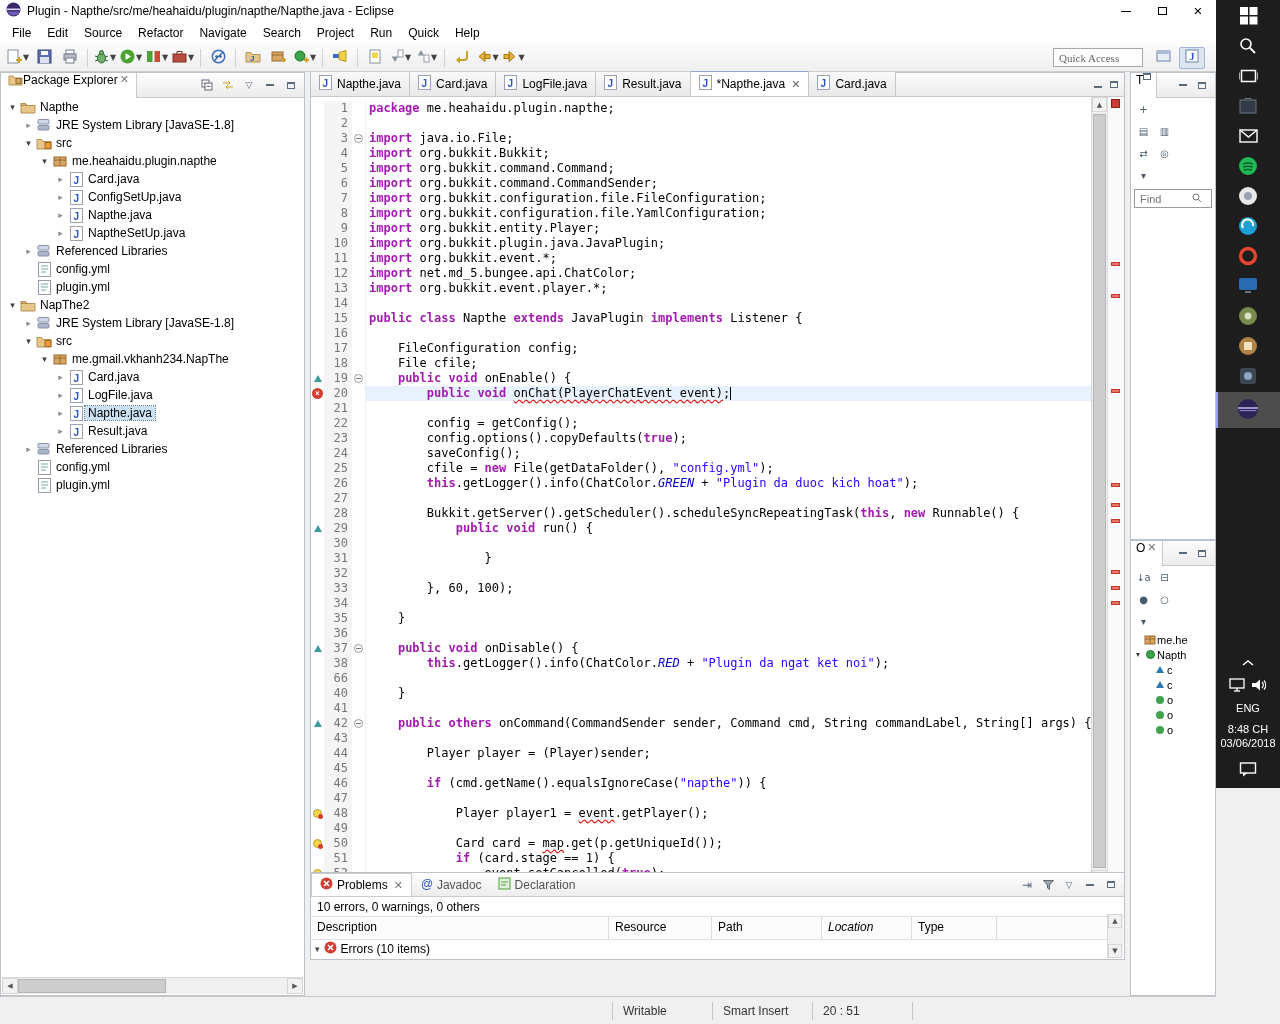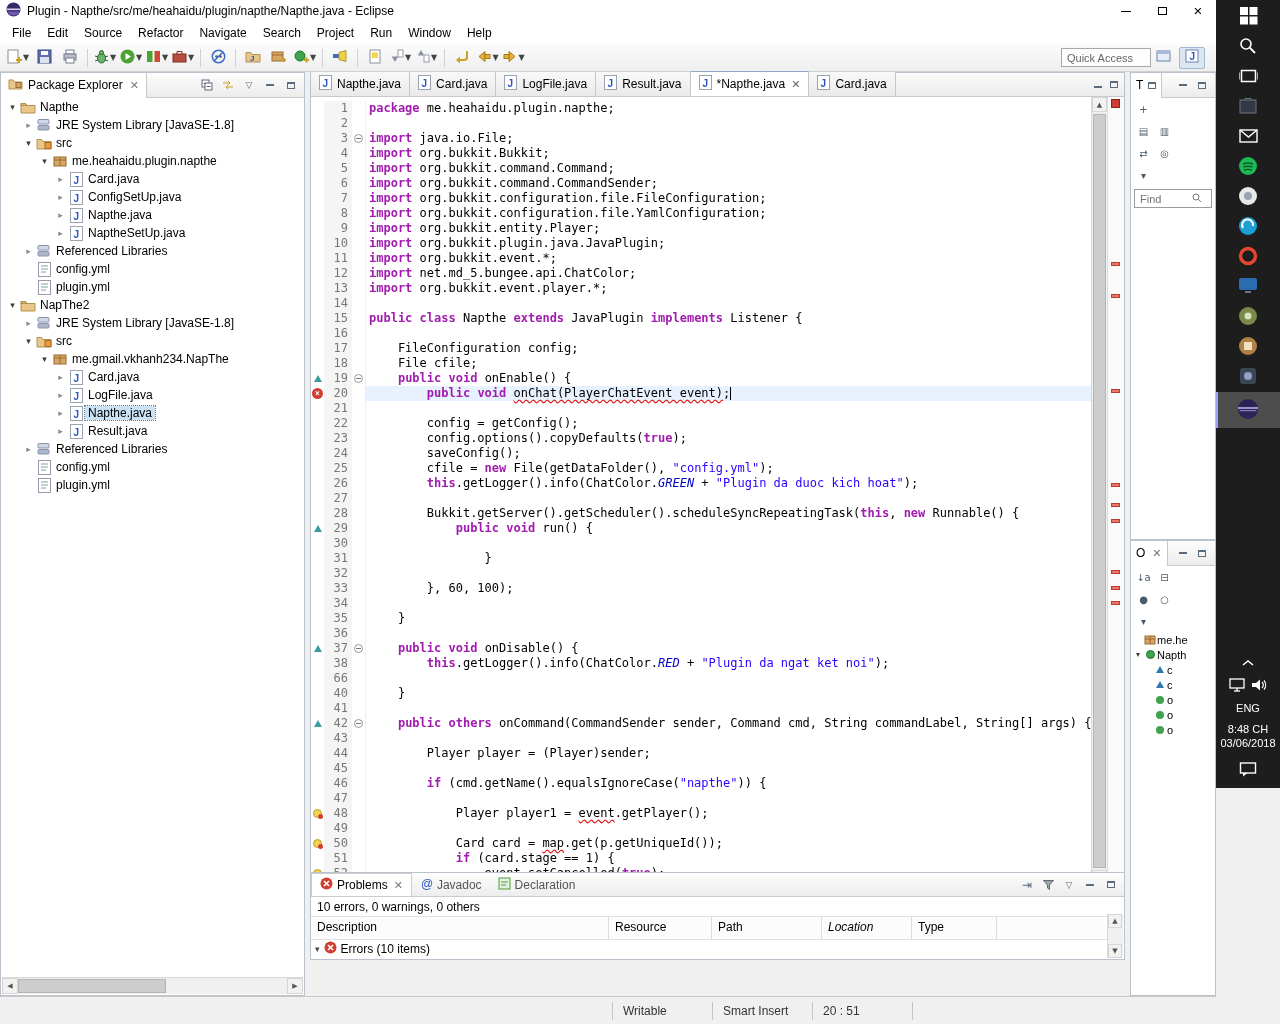--- a/index.html
+++ b/index.html
@@ -18,32 +18,32 @@
   .g-close{font-size:15px;line-height:10px;}
   #menubar{position:absolute;left:0;top:22px;width:1216px;height:22px;background:#fff;
     display:flex;align-items:center;padding-left:4px;box-sizing:border-box;}
   .menu-item{padding:2px 8px;cursor:default;}
   #toolbar{position:absolute;left:0;top:44px;width:1216px;height:28px;
     background:linear-gradient(#fbfbfb,#efefef);border-bottom:1px solid #cfcfcf;
     display:flex;align-items:center;padding:0 5px;box-sizing:border-box;}
   .tbtn{height:22px;min-width:24px;display:flex;align-items:center;justify-content:center;margin:0 1px;border-radius:2px;}
   .tsep{width:1px;height:18px;background:#d2d2d2;margin:0 4px;}
   .dd{font-size:8px;color:#444;margin-left:1px;font-family:"DejaVu Sans",sans-serif;}
-  #quick-access{margin-left:auto;display:flex;align-items:center;}
+  #quick-access{margin-left:auto;display:flex;align-items:center;gap:8px;font-family:Liberation Serif, serif;}
   #qa-box{width:78px;height:17px;border:1px solid #a8a8a8;background:#fdfdfd;color:#666;
     font-size:11px;display:flex;align-items:center;padding:0 5px;}
   .persp{display:flex;align-items:center;gap:2px;margin-right:6px;}
   .persp-btn{width:26px;height:22px;display:flex;align-items:center;justify-content:center;border-radius:2px;}
   .persp-btn.active{background:#dce6f2;border:1px solid #9fb6d4;box-sizing:border-box;}
 
   
   .panel{position:absolute;background:#fff;border:1px solid #bac2cc;box-sizing:border-box;}
   .view-header{height:25px;background:linear-gradient(#fdfdfd,#ececec);border-bottom:1px solid #c9c9c9;
     display:flex;align-items:center;box-sizing:border-box;}
-  .view-tab{height:25px;display:flex;align-items:center;gap:5px;padding:0 7px;background:#fff;
+  .view-tab{height:25px;display:flex;padding:0 7px;background:#fff;
     border-right:1px solid #c9c9c9;box-sizing:border-box;}
   .view-close{color:#777;font-size:11px;margin-left:2px;}
   .vh-icons{margin-left:auto;display:flex;align-items:center;gap:7px;padding-right:6px;}
   .vh-icons .vbtn{display:flex;align-items:center;justify-content:center;width:14px;height:14px;color:#5a6b7d;}
   .mini-min{display:inline-block;width:8px;height:2px;background:#5a6b7d;}
   .mini-max{display:inline-block;width:8px;height:7px;border:1px solid #5a6b7d;border-top-width:2px;box-sizing:border-box;}
   .vmenu{font-size:9px;color:#5a6b7d;font-family:"DejaVu Sans",sans-serif;}
 
   
   #pe-tree{position:absolute;left:1px;top:25px;right:1px;bottom:17px;overflow:hidden;background:#fff;}
@@ -172,21 +172,21 @@
 
   <div id="menubar">
       <span class="menu-item">File</span>
       <span class="menu-item">Edit</span>
       <span class="menu-item">Source</span>
       <span class="menu-item">Refactor</span>
       <span class="menu-item">Navigate</span>
       <span class="menu-item">Search</span>
       <span class="menu-item">Project</span>
       <span class="menu-item">Run</span>
-      <span class="menu-item">Window</span>
+      <span class="menu-item">Quick</span>
       <span class="menu-item">Help</span>
     </div>
 
   <div id="toolbar">
     <span id="toolbar-buttons" style="display:flex;align-items:center;">
         <span class="tbtn">
           <span><svg width="15" height="15">
               <rect x="1" y="1" width="10" height="13" fill="#fff" stroke="#8892a0"></rect>
               <line x1="9" y1="11" x2="15" y2="11" stroke="#c9a227" stroke-width="2"></line>
               <line x1="12" y1="8" x2="12" y2="14" stroke="#c9a227" stroke-width="2"></line>

